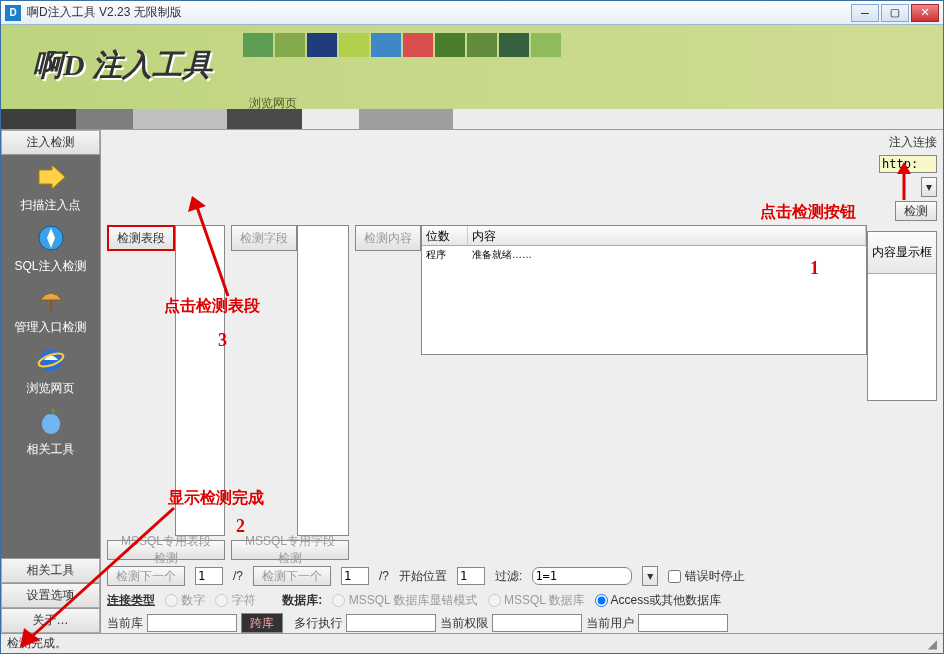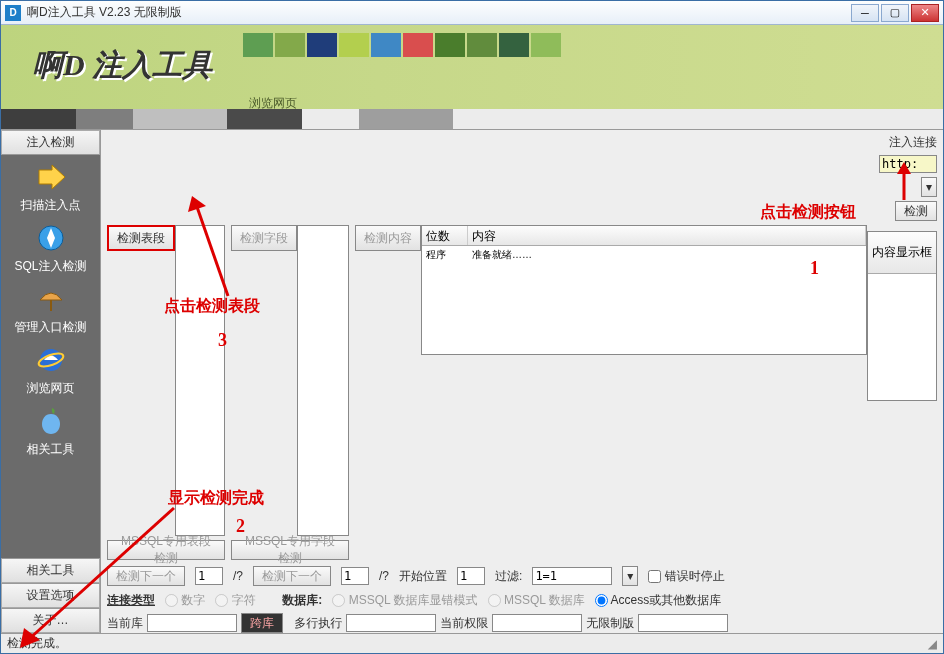--- a/index.html
+++ b/index.html
@@ -215,21 +215,21 @@
       <div class="ctrl-row">
         <button class="btn disabled">检测下一个</button>
         <input type="text" class="field sm" value="1" style="">
         <span class="sep">/?</span>
         <button class="btn disabled">检测下一个</button>
         <input type="text" class="field sm" value="1" style="">
         <span class="sep">/?</span>
         <span class="lbl">开始位置</span>
         <input type="text" class="field sm" value="1" style="">
         <span class="lbl">过滤:</span>
-        <input type="text" class="field" style="width: 80px;" value="1=1">
+        <input type="text" class="field" style="width: 100px; border-radius: 7px;" value="1=1">
         <button class="btn" style="width:16px;padding:0">▾</button>
         <label><input type="checkbox" style=""> <span>错误时停止</span></label>
       </div>
 
       <div class="ctrl-row">
         <span class="lbl ul" style="text-decoration:underline;font-weight:bold">连接类型</span>
         <label><input type="radio" name="ct" disabled="" style=""> <span style="color:#999">数字</span></label>
         <label><input type="radio" name="ct" disabled="" style=""> <span style="color:#999">字符</span></label>
         &nbsp;&nbsp;
         <span class="lbl" style="font-weight:bold">数据库:</span>
@@ -240,21 +240,21 @@
 
       <div class="dbrow">
         <span class="lbl">当前库</span>
         <input type="text" class="field mid" style="">
         <button class="btn" style="background:#333;color:#fca5a5">跨库</button>
         &nbsp;
         <span class="lbl">多行执行</span>
         <input type="text" class="field mid" style="">
         <span class="lbl">当前权限</span>
         <input type="text" class="field mid" style="">
-        <span class="lbl">无限制版</span>
+        <span class="lbl">当前用户</span>
         <input type="text" class="field mid" style="">
       </div>
     </div>
   </div>
 
   <div class="statusbar">
     <span>检测完成。</span>
     <span style="flex:1"></span>
     <span style="color:#888">◢</span>
   </div>

